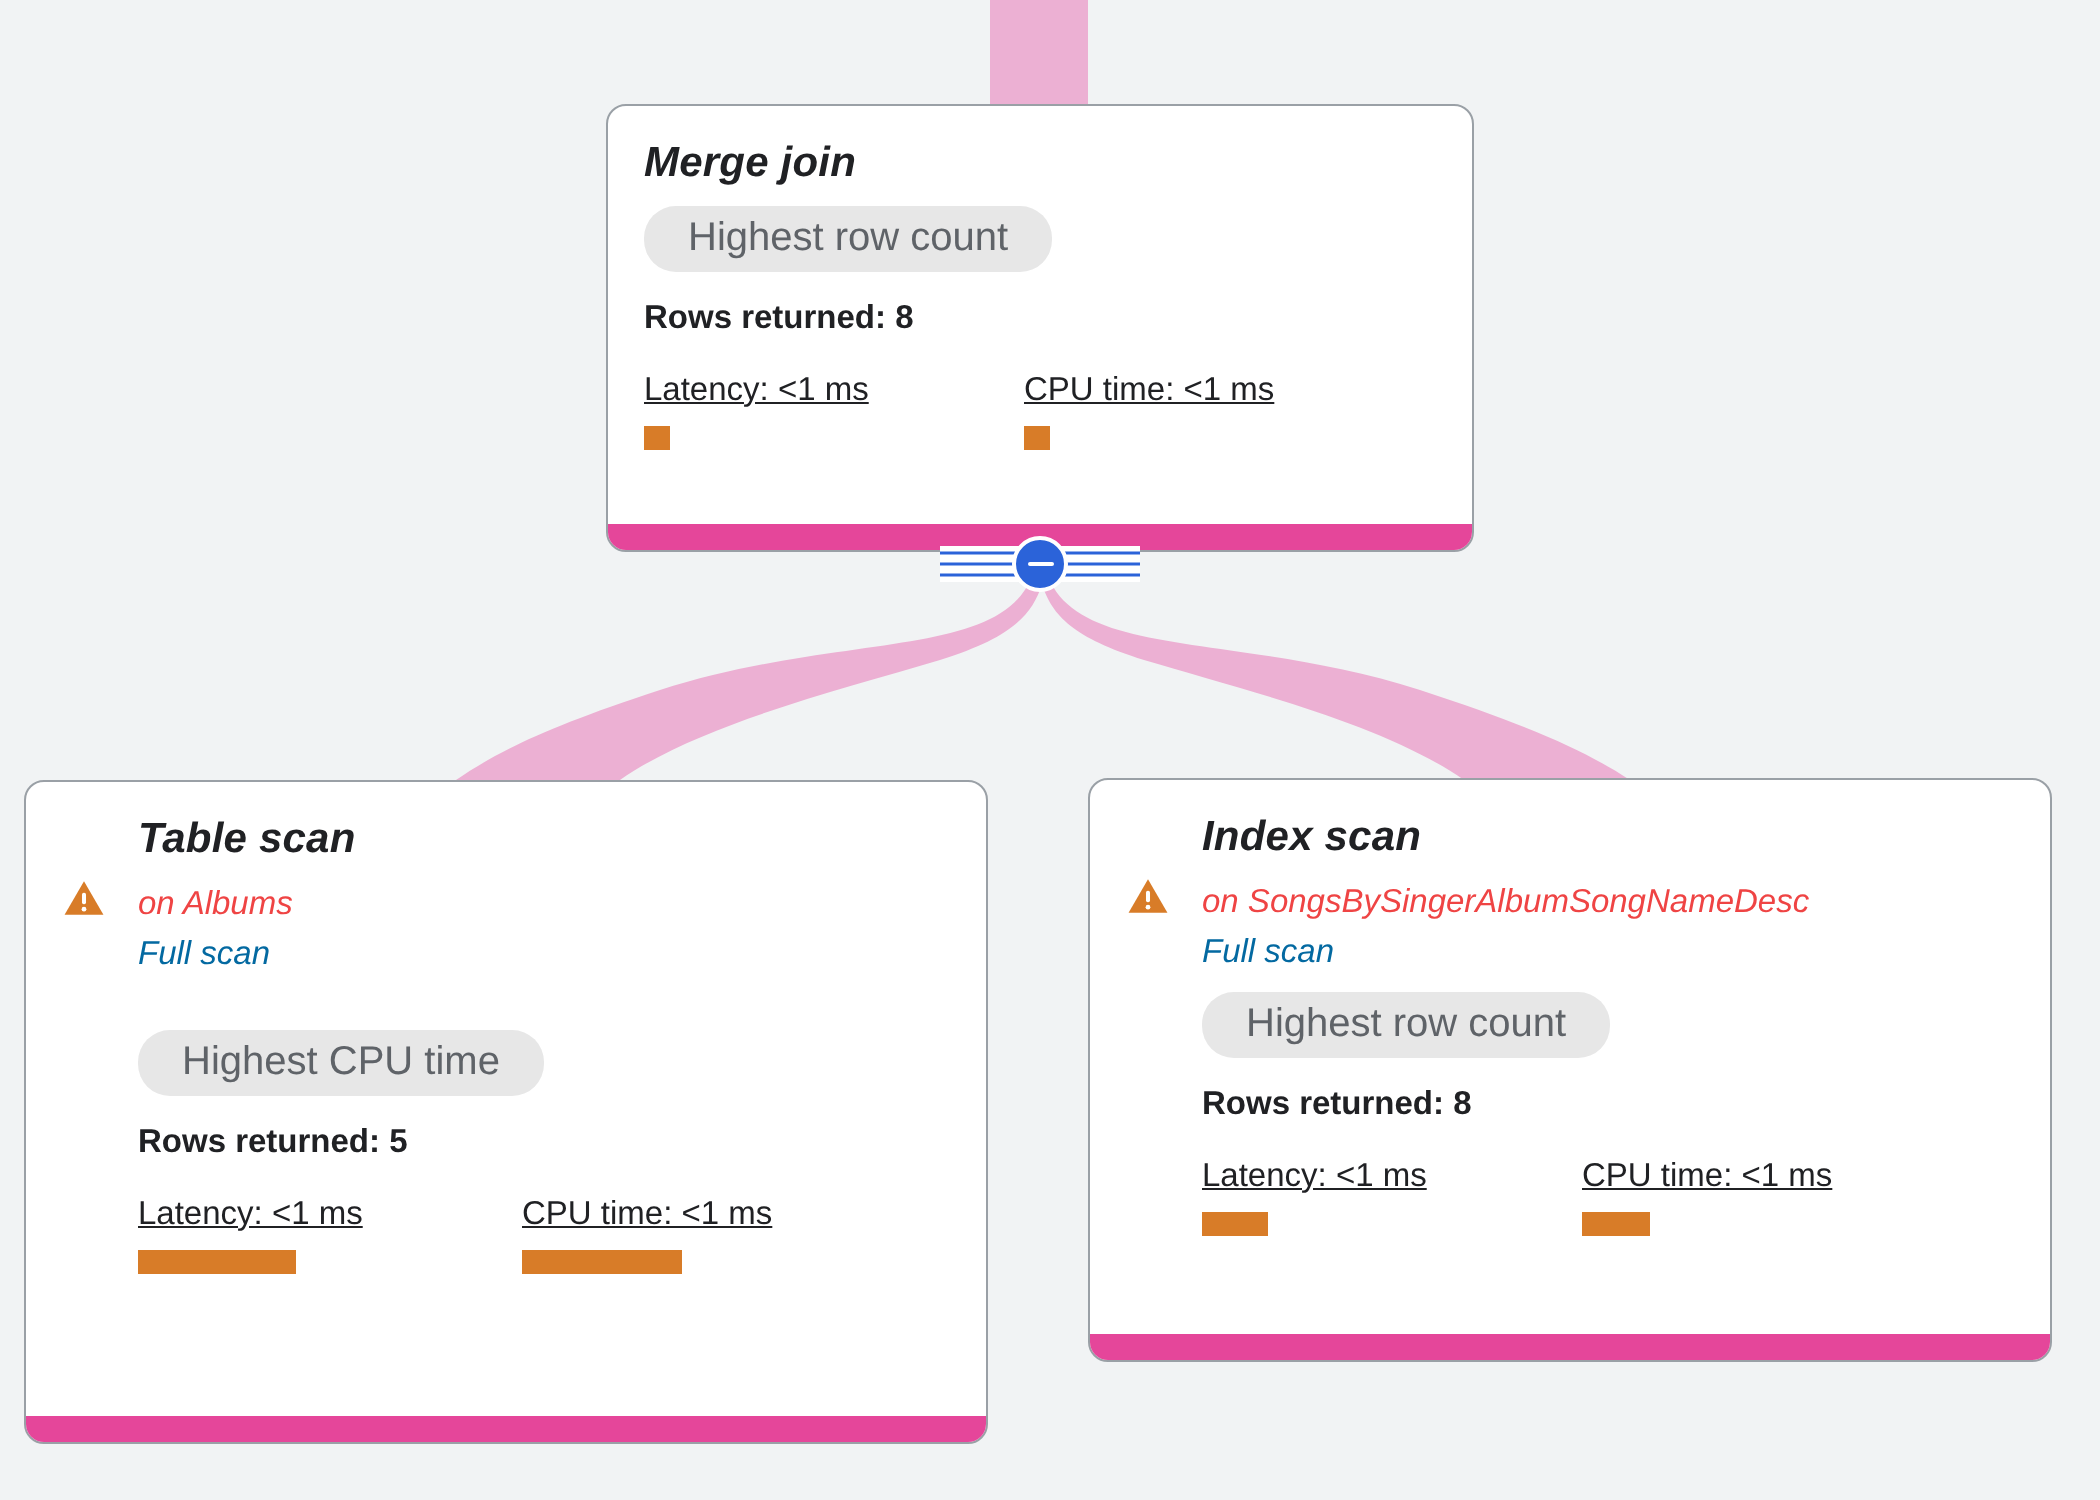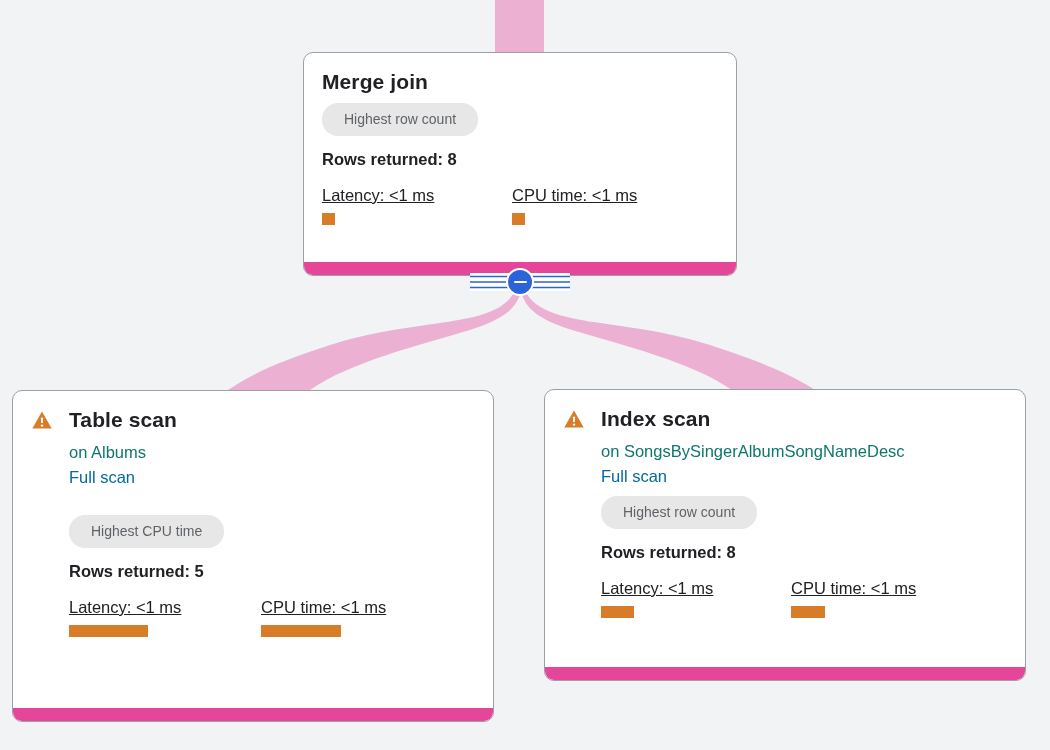--- a/index.html
+++ b/index.html
@@ -51,21 +51,22 @@
   .accent-bar {
     position: absolute;
     left: 0;
     right: 0;
     bottom: 0;
     height: 13px;
   }
 
   .node-header {
     display: flex;
-    align-items: flex-start;
+    align-items: center;
+    font-style: italic;
   }
   .warn-icon {
     flex: 0 0 auto;
     width: 22px;
     height: 22px;
     margin-right: 16px;
     margin-top: 2px;
   }
   .title-block {
     flex: 1 1 auto;
@@ -73,40 +74,40 @@
   }
   .node-title {
     font-size: 21px;
     font-weight: 700;
     color: #202124;
     line-height: 26px;
     letter-spacing: 0.1px;
   }
   .node-subtitle {
     font-size: 16.5px;
-    color: #0f766e;
+    color: #ef4444;
     line-height: 24px;
     margin-top: 7px;
     white-space: nowrap;
   }
   .node-scantype {
     font-size: 16.5px;
     color: #0369a1;
     line-height: 24px;
     margin-top: 1px;
   }
 
   .chips {
     margin-top: 8px;
   }
   .chip {
     display: inline-block;
     background: #e7e7e7;
     color: #5f6368;
-    font-size: 14px;
+    font-size: 20px;
     line-height: 20px;
     padding: 6px 22px 7px 22px;
     border-radius: 16px;
     margin-bottom: 7px;
     white-space: nowrap;
   }
 
   .rows-returned {
     font-size: 16.5px;
     color: #202124;

